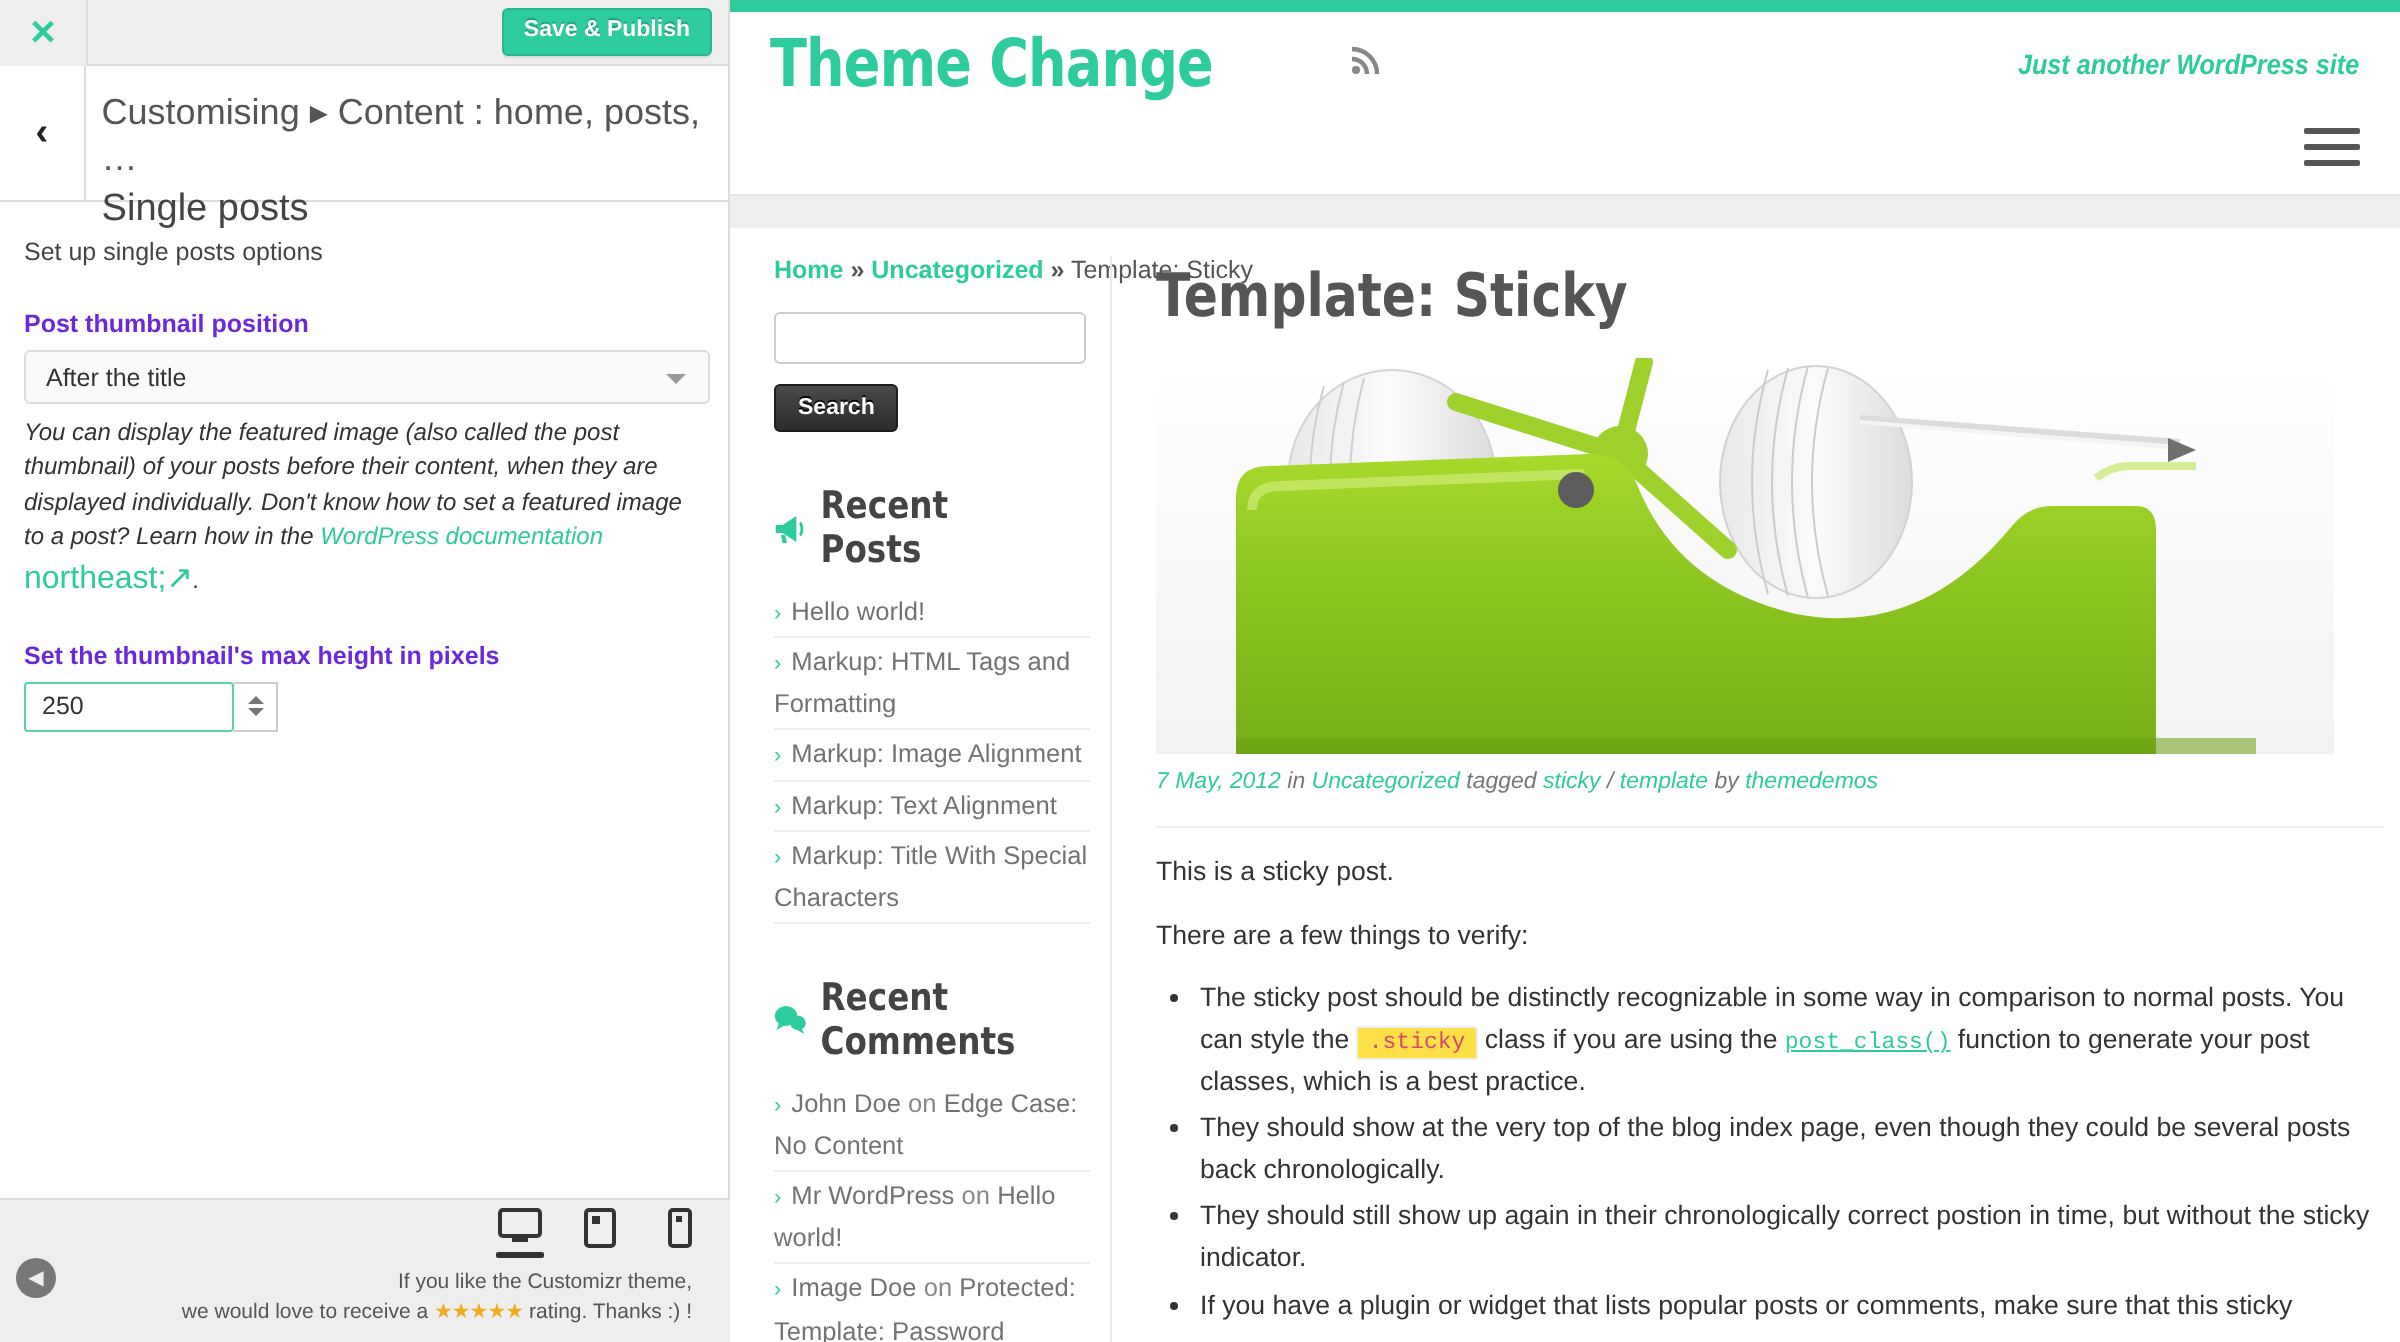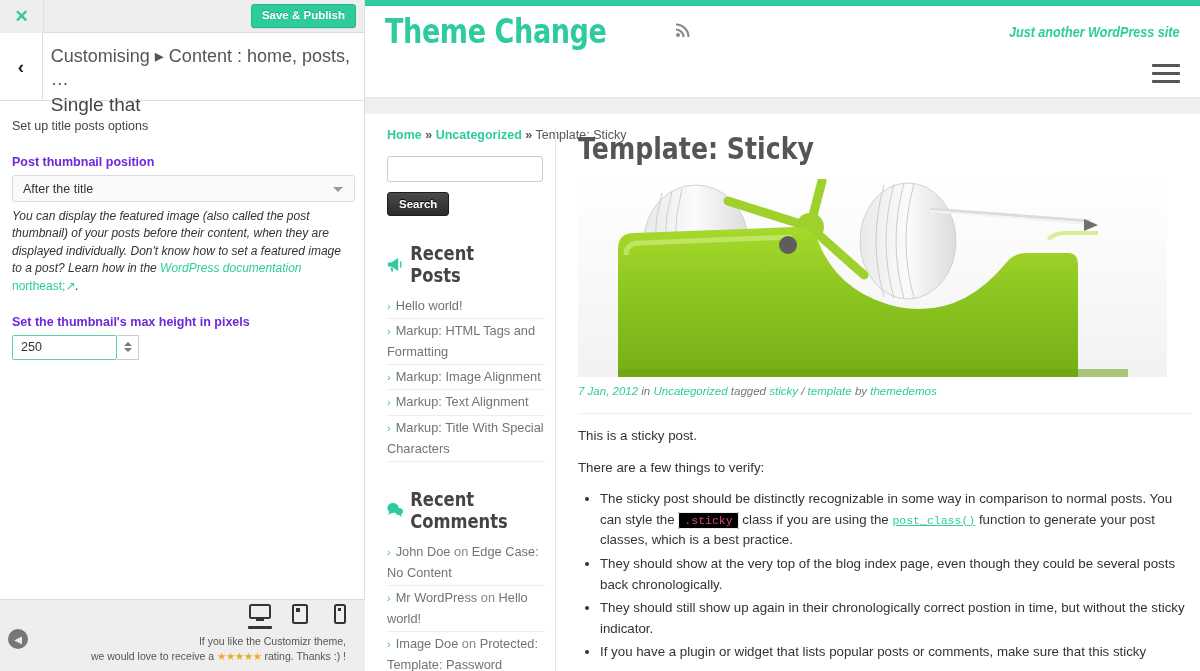--- a/index.html
+++ b/index.html
@@ -82,21 +82,21 @@
     width: 0; height: 0;
     border-left: 5px solid transparent;
     border-right: 5px solid transparent;
     border-top: 5px solid #999;
   }
   .cz-help {
     font-size: 12px; color: #333; font-style: italic;
     line-height: 1.45; margin: 6px 0 20px 0;
   }
   .cz-help a { color: #2ecb9f; text-decoration: none; }
-  .ext-icon { display: inline-block; font-style: normal; font-size: 12px; color: #2ecb9f; }
+  .ext-icon { display: inline-block; font-style: normal; font-size: 16px; color: #2ecb9f; }
 
   .cz-number-wrap { display: flex; align-items: stretch; }
   .cz-number {
     width: 105px; height: 25px;
     border: 1px solid #5fcfaa; border-radius: 2px;
     font-size: 12.5px; color: #333;
     padding: 0 8px;
     display: flex; align-items: center;
     background: #fff;
   }
@@ -229,21 +229,21 @@
     border-bottom: 1px solid #eee;
   }
   .post-meta a { color: #2ecb9f; text-decoration: none; }
   .post-body { font-size: 13.3px; color: #333; line-height: 1.55; padding-top: 12px; }
   .post-body p { margin: 0 0 11px 0; }
   .post-body ul { margin: 0; padding-left: 22px; }
   .post-body li { margin-bottom: 3px; }
   code.c-red {
     font-family: "Liberation Mono", monospace;
     font-size: 11.5px; color: #d9486b;
-    background: #000000; border: 1px solid #eee;
+    background: #fde047; border: 1px solid #eee;
     padding: 1px 5px; border-radius: 2px;
   }
   code.c-teal {
     font-family: "Liberation Mono", monospace;
     font-size: 11.5px; color: #2ecb9f; text-decoration: underline;
   }
 </style>
 </head>
 <body>
 
@@ -257,27 +257,27 @@
       </div>
       <button class="cz-save">Save &amp; Publish</button>
     </div>
 
     <div class="cz-header">
       <div class="cz-back">
         <span>‹</span>
       </div>
       <div class="cz-header-txt">
         <div class="cz-breadcrumb">Customising ▸ Content : home, posts, …</div>
-        <div class="cz-title">Single that</div>
+        <div class="cz-title">Single posts</div>
       </div>
     </div>
 
     <div class="cz-body">
 
-      <div class="cz-desc">Set up title posts options</div>
+      <div class="cz-desc">Set up single posts options</div>
 
       <div class="cz-label">Post thumbnail position</div>
       <div class="cz-select">
         <span>After the title</span>
         <span class="caret"></span>
       </div>
 
       <div class="cz-help">
         <span>You can display the featured image (also called the post thumbnail) of your posts before their content, when they are displayed individually. Don't know how to set a featured image to a post? Learn how in the </span><a href="#">WordPress documentation</a> <span class="ext-icon">	northeast;</span><span class="ext-icon">↗</span><span>.</span>
       </div>
@@ -461,21 +461,21 @@
           <path d="M40 70 q0 -16 16 -16 L216 48 q18 0 24 14 q20 52 80 66 q62 12 108 -44 q8 -10 20 -10 l42 0 q10 0 10 12 l0 112 L40 198 Z" fill="url(#gBody)"></path>
           <path d="M48 76 q0 -12 14 -12 L214 58" fill="none" stroke="#c6e86a" stroke-width="5" opacity="0.85"></path>
           <path d="M470 60 q8 -6 16 -6 l34 0" fill="none" stroke="#c6e86a" stroke-width="4" opacity="0.7"></path>
           <circle cx="210" cy="66" r="9" fill="#5d5d5d"></circle>
 
           <path d="M506 40 l14 6 l-14 6 z" fill="#6f6f6f"></path>
           <rect x="40" y="190" width="510" height="8" fill="#6c9f12" opacity="0.55"></rect>
         </svg>
 
         <div class="post-meta">
-          <a href="#">7 Jan, 2012</a>
+          <a href="#">7 May, 2012</a>
           <span>in</span>
           <a href="#">Uncategorized</a>
           <span>tagged</span>
           <a href="#">sticky</a>
           <span>/</span>
           <a href="#">template</a>
           <span>by</span>
           <a href="#">themedemos</a>
         </div>
 

